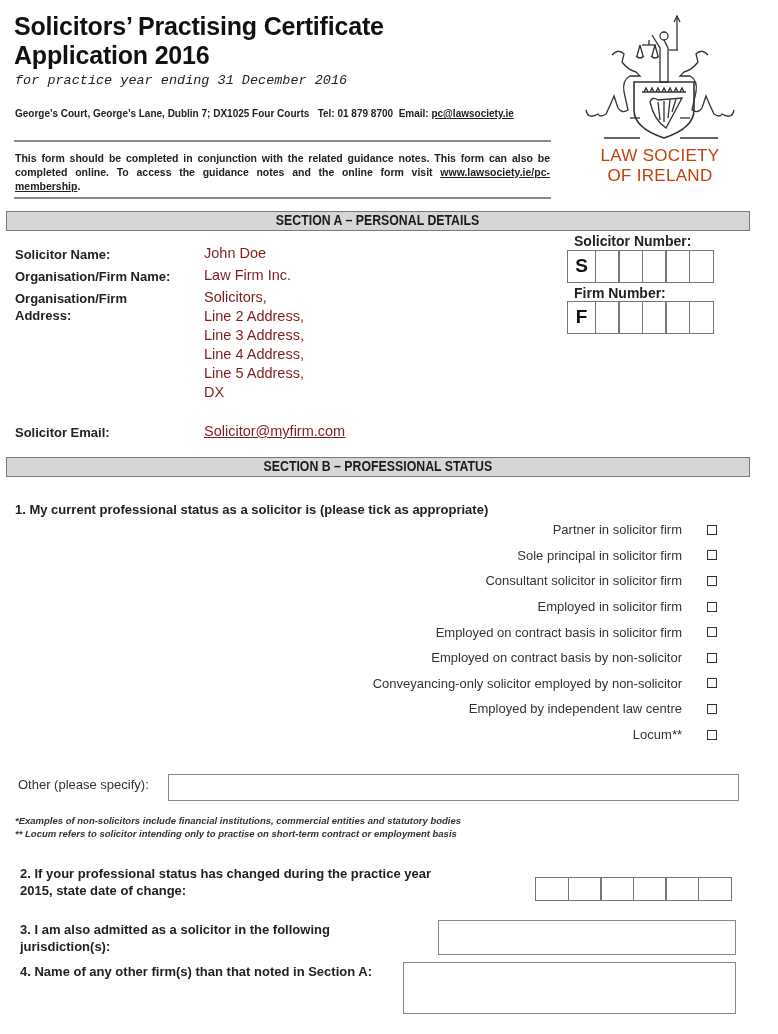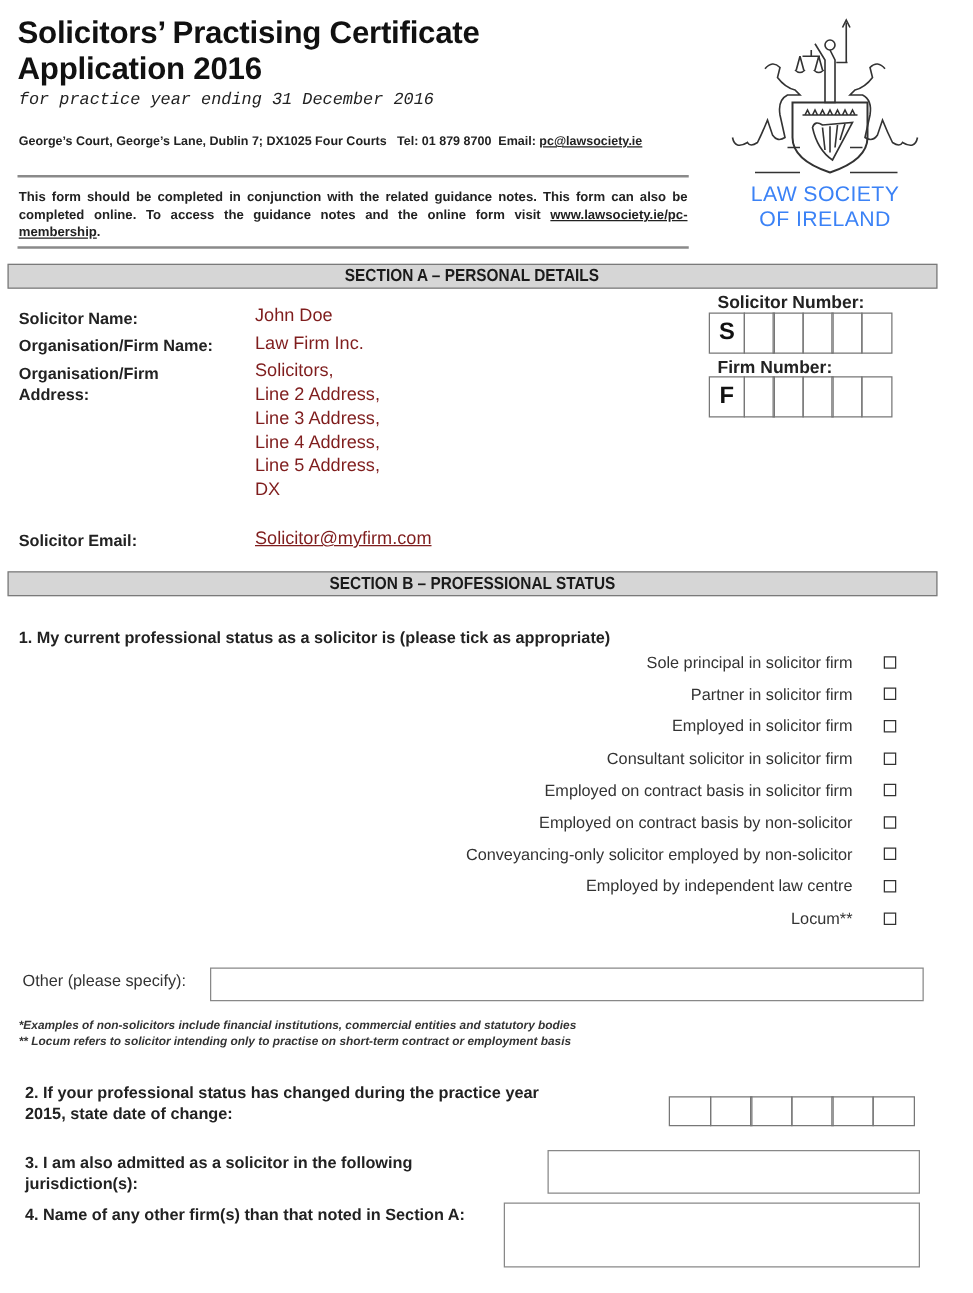--- a/index.html
+++ b/index.html
@@ -13,21 +13,21 @@
   .address-line a { color: #222; text-decoration: underline; }
 
   .hr { height: 2px; background: #8a8a8a; }
   .hr1 { left: 14px; top: 140px; width: 537px; }
   .hr2 { left: 14px; top: 197px; width: 537px; }
 
   .intro { left: 15px; top: 151px; width: 535px; font-size: 10.5px; font-weight: bold; line-height: 14px; text-align: justify; text-align-last: left; color: #222; }
   .intro a { color: #222; text-decoration: underline; }
 
   .logo { left: 582px; top: 10px; width: 156px; height: 180px; }
-  .logo-text { left: 582px; top: 146px; width: 156px; text-align: center; font-size: 17px; line-height: 20px; color: #3b82f6; letter-spacing: 0.3px; }
+  .logo-text { left: 582px; top: 146px; width: 156px; text-align: center; font-size: 17px; line-height: 20px; color: #c2410c; letter-spacing: 0.3px; }
 
   .section-bar { left: 6px; width: 744px; height: 20px; background: #d6d6d6; border: 1.5px solid #7a7a7a; text-align: center; font-size: 14px; font-weight: bold; line-height: 17px; color: #1a1a1a; transform-origin: center; }
   .section-bar span { display: inline-block; transform: scaleX(0.88); }
   .secA { top: 211px; }
   .secB { top: 457px; }
 
   .lbl { font-size: 13px; font-weight: bold; color: #222; line-height: 17px; }
   .val { font-size: 14.5px; color: #7f1d1d; line-height: 19px; }
   .val-email { text-decoration: underline; }
 
@@ -166,33 +166,33 @@
   <div class="digit"></div>
   <div class="digit"></div>
 </div>
 
 <div class="abs section-bar secB"><span>SECTION B – PROFESSIONAL STATUS</span></div>
 
 <div class="abs q1">1. My current professional status as a solicitor is (please tick as appropriate)</div>
 
 <div class="abs opt-list">
   <div class="opt">
+      <span class="opt-label">Partner in solicitor firm</span>
+      <span class="cb"></span>
+    </div>
+  <div class="opt">
       <span class="opt-label">Sole principal in solicitor firm</span>
       <span class="cb"></span>
     </div>
   <div class="opt">
-      <span class="opt-label">Partner in solicitor firm</span>
+      <span class="opt-label">Consultant solicitor in solicitor firm</span>
       <span class="cb"></span>
     </div>
   <div class="opt">
       <span class="opt-label">Employed in solicitor firm</span>
-      <span class="cb"></span>
-    </div>
-  <div class="opt">
-      <span class="opt-label">Consultant solicitor in solicitor firm</span>
       <span class="cb"></span>
     </div>
   <div class="opt">
       <span class="opt-label">Employed on contract basis in solicitor firm</span>
       <span class="cb"></span>
     </div>
   <div class="opt">
       <span class="opt-label">Employed on contract basis by non-solicitor</span>
       <span class="cb"></span>
     </div>

